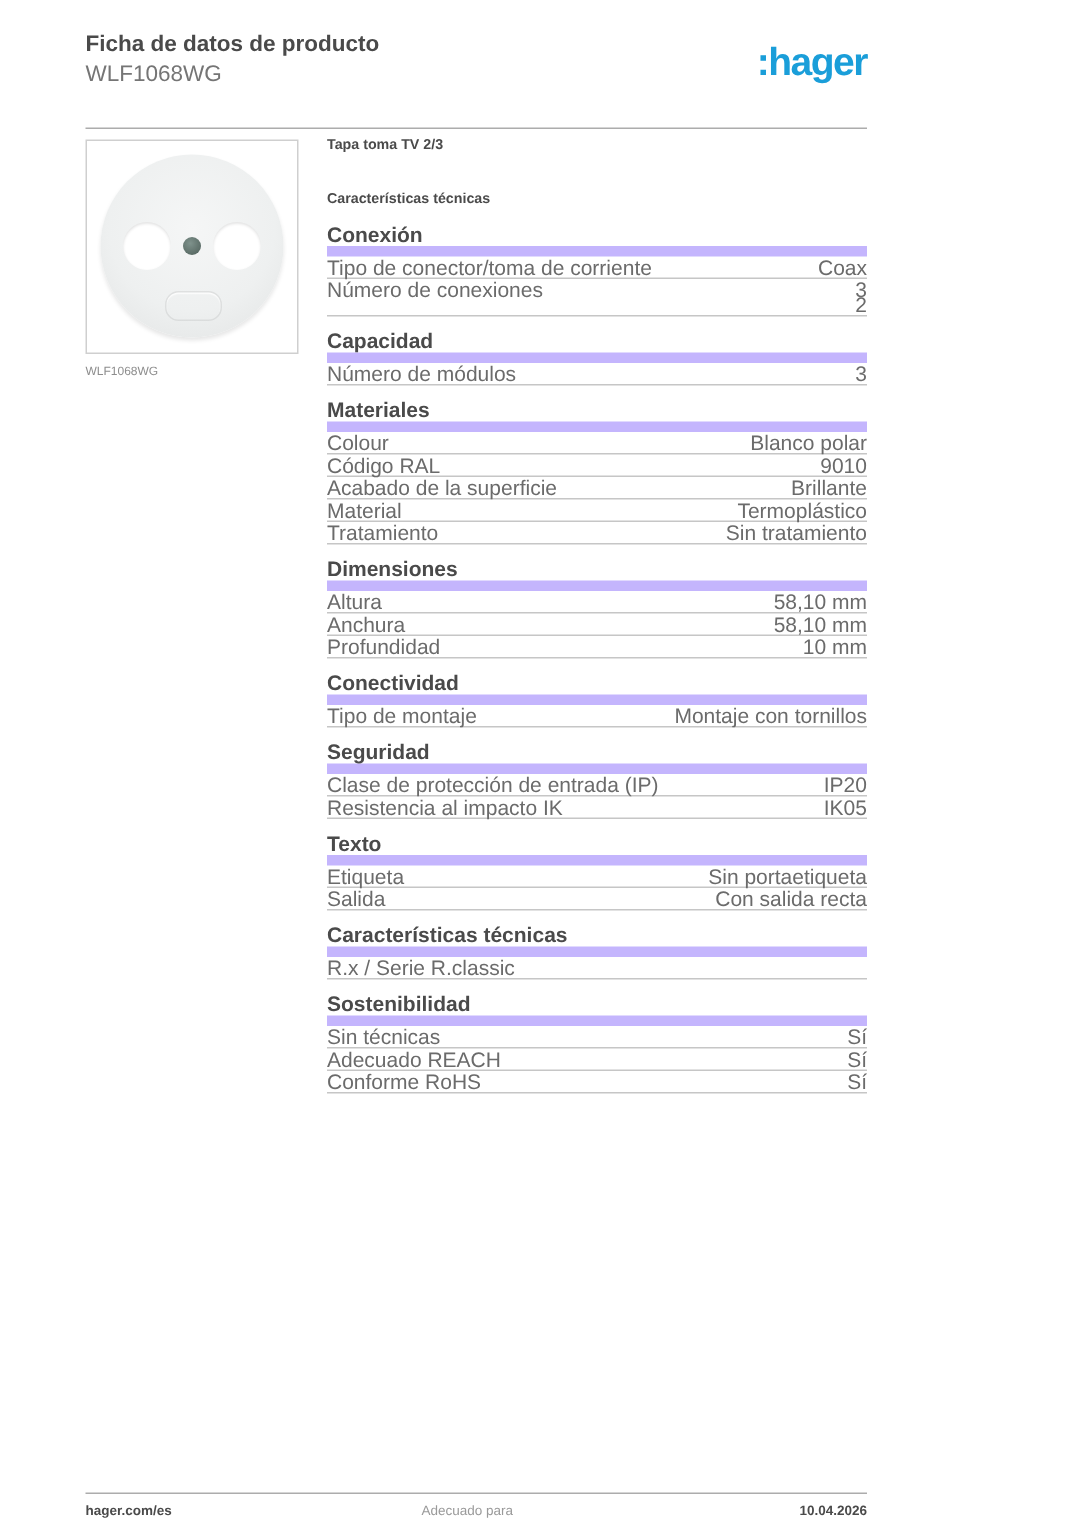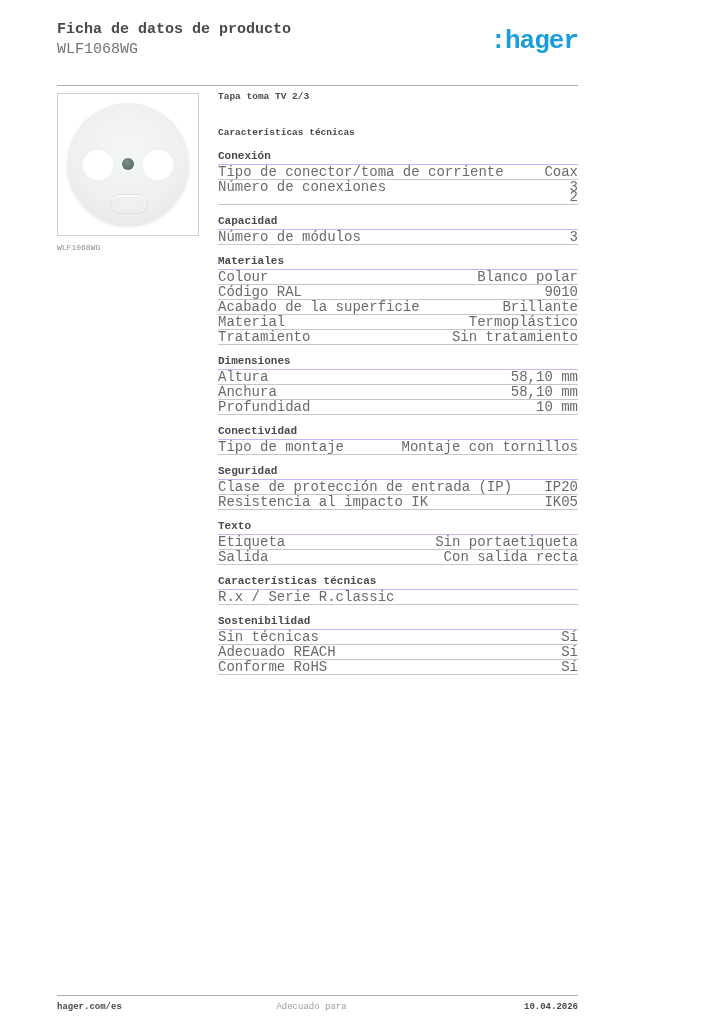--- a/index.html
+++ b/index.html
@@ -1,20 +1,20 @@
 <!DOCTYPE html>
 <html style="--brand-color: #1a9ed9;"><head>
 <meta charset="utf-8">
 <title>Ficha de datos de producto</title>
 <style>
   :root { --brand-color:#1a9ed9; }
   html,body { margin:0; padding:0; background:#ffffff; }
   .page {
     position:relative; width:628px; height:1024px; background:#ffffff;
-    font-family:Liberation Mono, monospace; overflow:hidden;
+    font-family:Liberation Sans, sans-serif; overflow:hidden;
   }
 
   
   .header { position:absolute; left:57px; right:50px; top:20px;
             display:flex; justify-content:space-between; align-items:flex-start; }
   .page-title { font-size:15px; font-weight:bold; color:#4a4a4a; line-height:19px; }
   .product-code { font-size:15px; color:#757575; line-height:19px; margin-top:1px; }
   .brand-logo { font-size:26px; font-weight:bold; color:var(--brand-color);
                 letter-spacing:-1px; line-height:26px; margin-top:8px;margin-left:24px; }
   .header-rule { position:absolute; left:57px; right:50px; top:85px; height:1px; background:#acacac; }
@@ -32,22 +32,22 @@
            background:radial-gradient(circle at 40% 35%, #7f928c, #4d5e58); }
   .badge { position:absolute; left:43px; bottom:11px; width:36px; height:18px; border-radius:9px;
            border:1px solid rgba(0,0,0,0.07); box-shadow:inset 0 1px 1px rgba(255,255,255,0.9); }
   .image-caption { margin-top:7px; font-size:8px; color:#8d8d8d; }
 
   
   .content { position:absolute; left:218px; right:50px; top:92px; }
   .product-title { font-size:9.5px; font-weight:bold; color:#4a4a4a; line-height:10px; margin-bottom:26px; }
   .group-title { font-size:9.5px; font-weight:bold; color:#4a4a4a; line-height:10px; margin-bottom:13px; }
   .section { margin-bottom:11px; }
-  .section-heading { font-size:11px; font-weight:bold; color:#4a4a4a; line-height:10px;
-                     padding-bottom:3px; border-bottom:1px solid #c4b5fd; }
+  .section-heading { font-size:14px; font-weight:bold; color:#4a4a4a; line-height:10px;
+                     padding-bottom:3px; border-bottom:7px solid #c4b5fd; }
   .spec-row { display:flex; justify-content:space-between; align-items:flex-start;
               padding:2px 0; border-bottom:1px solid #c6c6c6;
               font-size:14px; line-height:10px; color:#6b6b6b; }
   .row-label { text-align:left; }
   .row-values { text-align:right; }
   .row-value { line-height:10px; }
   .group2 { margin-top:9px; }
 
   
   .footer-rule { position:absolute; left:57px; right:50px; top:995px; height:1px; background:#acacac; }

